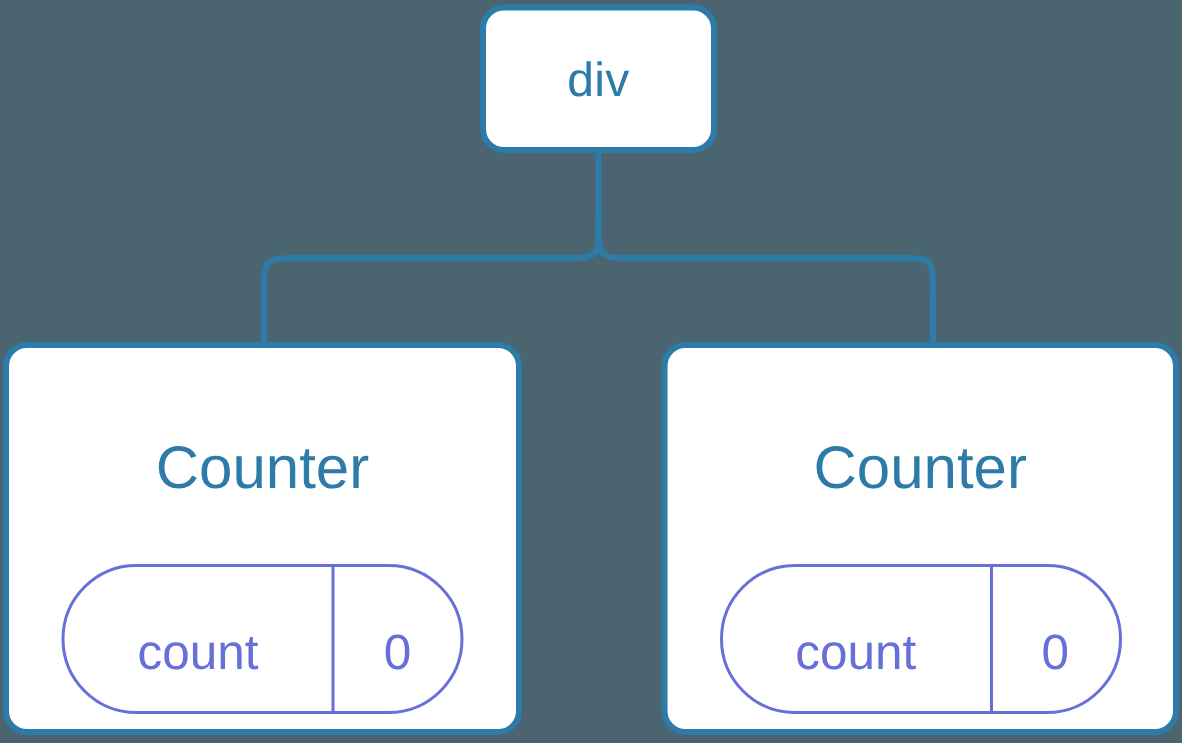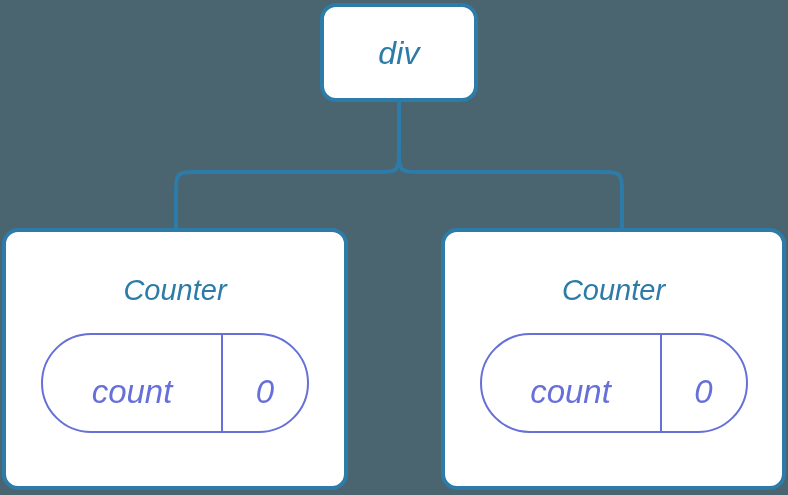--- a/index.html
+++ b/index.html
@@ -12,21 +12,20 @@
     height: 495px;
     overflow: hidden;
     font-family: "Liberation Sans", sans-serif;
     background: #4a6570;
   }
   #stage {
     position: relative;
     width: 788px;
     height: 443px;
     background: #4a6570;
-    font-style: italic;
   }
 
   
   #connectors {
     position: absolute;
     left: 0;
     top: 0;
     width: 788px;
     height: 495px;
     z-index: 1;
@@ -69,24 +68,24 @@
     left: 2px;
     top: 228px;
     width: 346px;
   }
   #node-counter-1 {
     left: 441px;
     top: 228px;
     width: 345px;
   }
   .counter-card .node-title {
-    font-size: 29px;
+    font-size: 40px;
     color: #2d7ba8;
     line-height: 1;
-    margin: 0;
+    margin: 16px;
   }
 
   
   .state-pill {
     margin-top: 28px;
     height: 100px;
     width: 268px;
     border: 2px solid #6670d8;
     border-radius: 50px;
     box-sizing: border-box;

